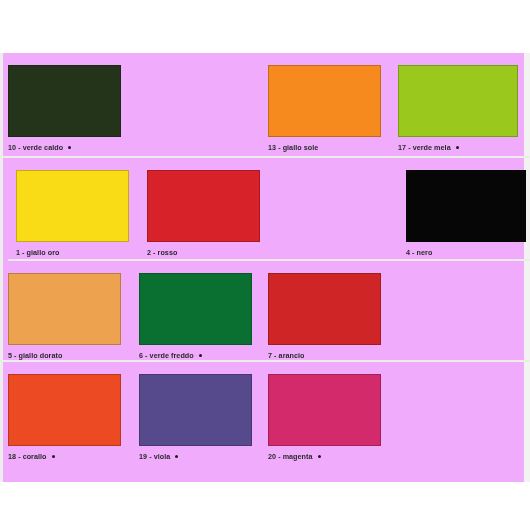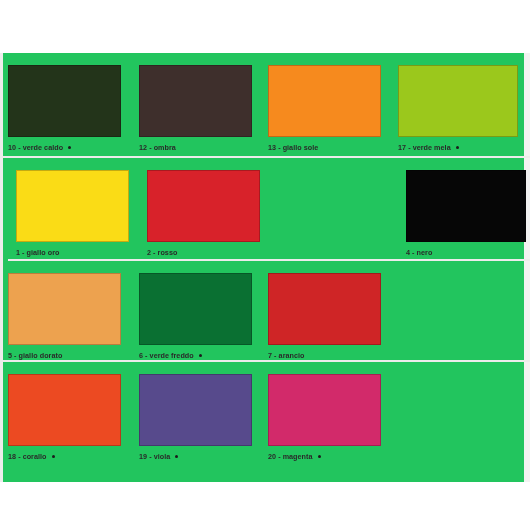--- a/index.html
+++ b/index.html
@@ -103,32 +103,28 @@
     left: 0;
     top: 0;
     bottom: 0;
     width: 3px;
     background: #ededec;
   }
 </style>
 </head>
 <body style="background-color: rgb(255, 255, 255);">
 
-<div id="chart-panel" style="background-color: #22c55e;">
+<div id="chart-panel" style="background-color: #f0abfc;">
   <div class="panel-edge-left"></div>
   <div class="panel-edge-right"></div>
 
   <div class="swatch-row row-0">
     <div class="swatch-cell col-0">
       <div class="swatch-chip" style="background-color: rgb(35, 52, 26);"></div>
       <div class="swatch-label"><span>10 - verde caldo</span><span class="label-dot"></span></div>
-    </div>
-    <div class="swatch-cell col-1">
-      <div class="swatch-chip" style="background-color: rgb(62, 47, 44);"></div>
-      <div class="swatch-label"><span>12 - ombra</span></div>
     </div>
     <div class="swatch-cell col-2">
       <div class="swatch-chip" style="background-color: rgb(246, 138, 30);"></div>
       <div class="swatch-label"><span>13 - giallo sole</span></div>
     </div>
     <div class="swatch-cell col-3">
       <div class="swatch-chip" style="background-color: rgb(155, 200, 28);"></div>
       <div class="swatch-label"><span>17 - verde mela</span><span class="label-dot"></span></div>
     </div>
     <div class="row-sep"></div>

